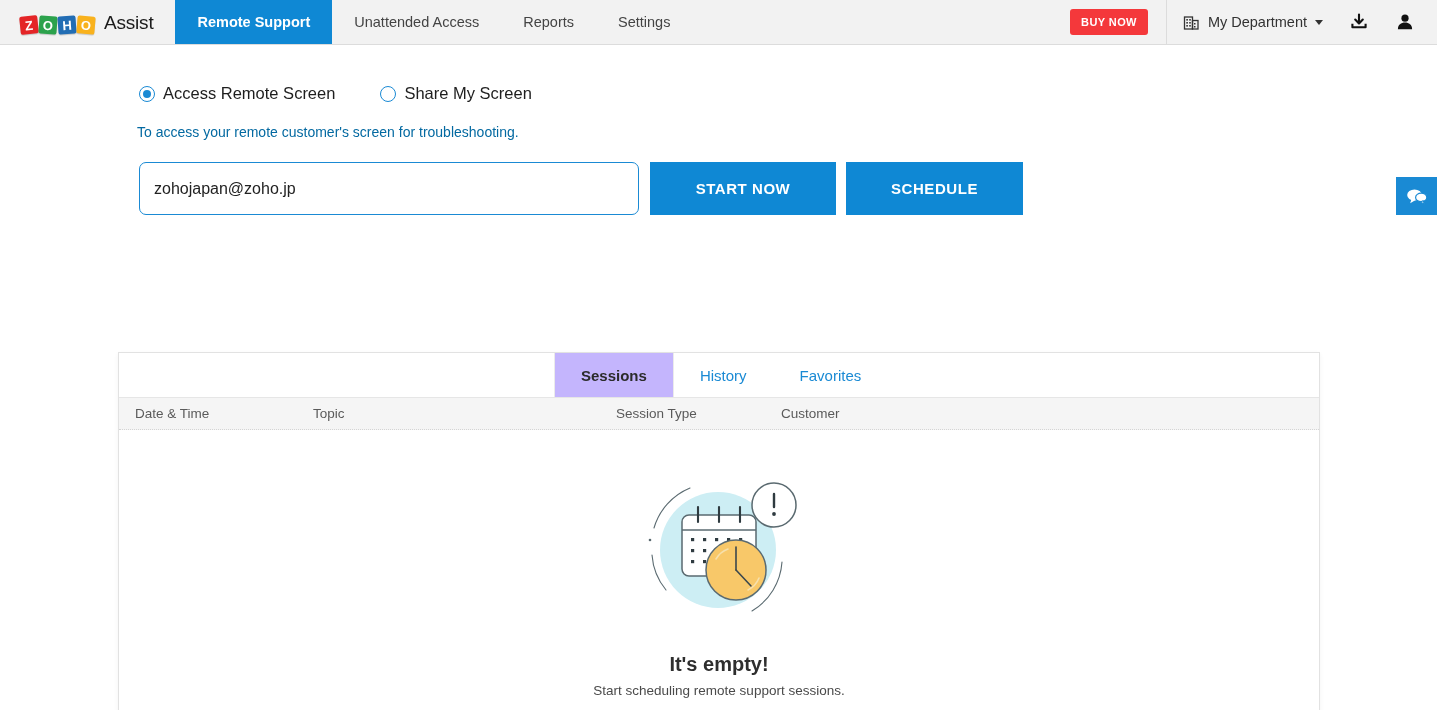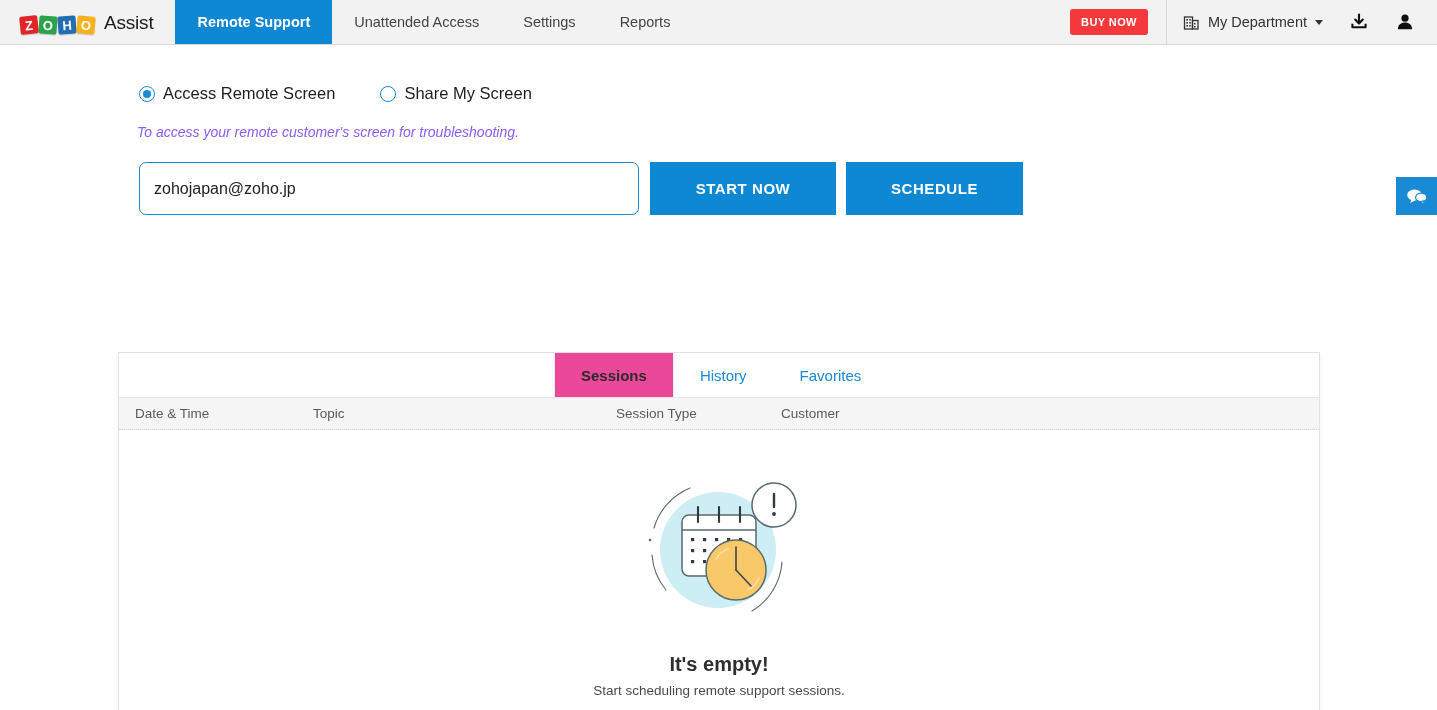--- a/index.html
+++ b/index.html
@@ -140,22 +140,21 @@
     content: "";
     width: 8px; height: 8px;
     border-radius: 50%;
     background: #1a8ad4;
   }
   .radio-label { font-size: 16.5px; color: #1e1e1e; }
 
   .subtitle {
     padding: 21px 12px 0 137px;
     font-size: 14px;
-    color: #8b5cf6;
-    font-style: italic;
+    color: #0369a1;
   }
 
   .form-row {
     display: flex;
     align-items: stretch;
     padding: 22px 0 0 139px;
   }
   .email-input {
     width: 500px;
     height: 53px;
@@ -203,21 +202,21 @@
   }
   .tab {
     display: flex; align-items: center; justify-content: center;
     padding: 0 26px;
     font-size: 15px;
     color: #1a8ad4;
     cursor: pointer;
     border-right: 1px solid transparent;
   }
   .tab.active {
-    background: #ec4899;
+    background: #c4b5fd;
     color: #2b2b2b;
     font-weight: bold;
     border-left: 1px solid #ebebeb;
     border-right: 1px solid #ebebeb;
   }
 
   .thead {
     height: 32px;
     background: #f5f5f5;
     border-bottom: 1px dotted #d4d4d4;
@@ -285,24 +284,24 @@
   </div>
 
   <div class="nav-items">
     <div class="nav-item active">
       <span>Remote Support</span>
     </div>
     <div class="nav-item">
       <span>Unattended Access</span>
     </div>
     <div class="nav-item">
+      <span>Reports</span>
+    </div>
+    <div class="nav-item">
       <span>Settings</span>
-    </div>
-    <div class="nav-item">
-      <span>Reports</span>
     </div>
   </div>
 
   <div class="nav-right">
     <button class="buy-now">BUY NOW</button>
     <div class="sep"></div>
 
     <div class="dept">
       <span class="ic">
         <svg width="17" height="17" viewBox="0 0 17 17">

